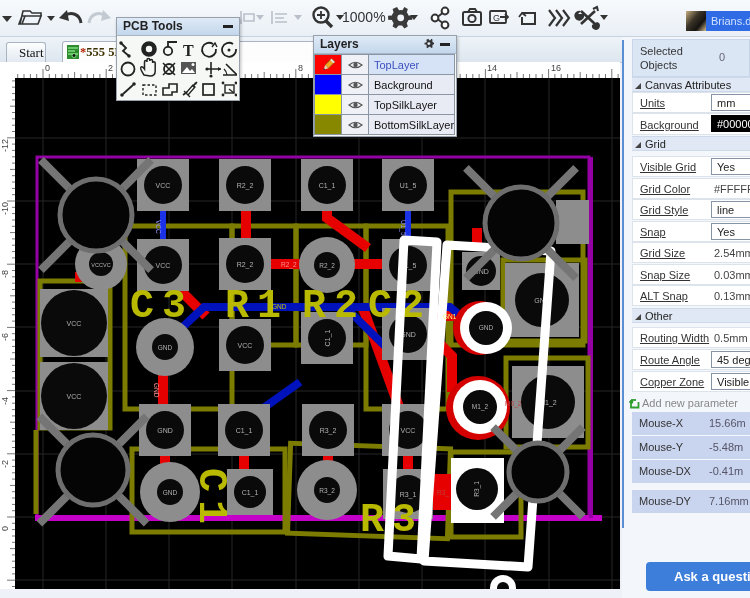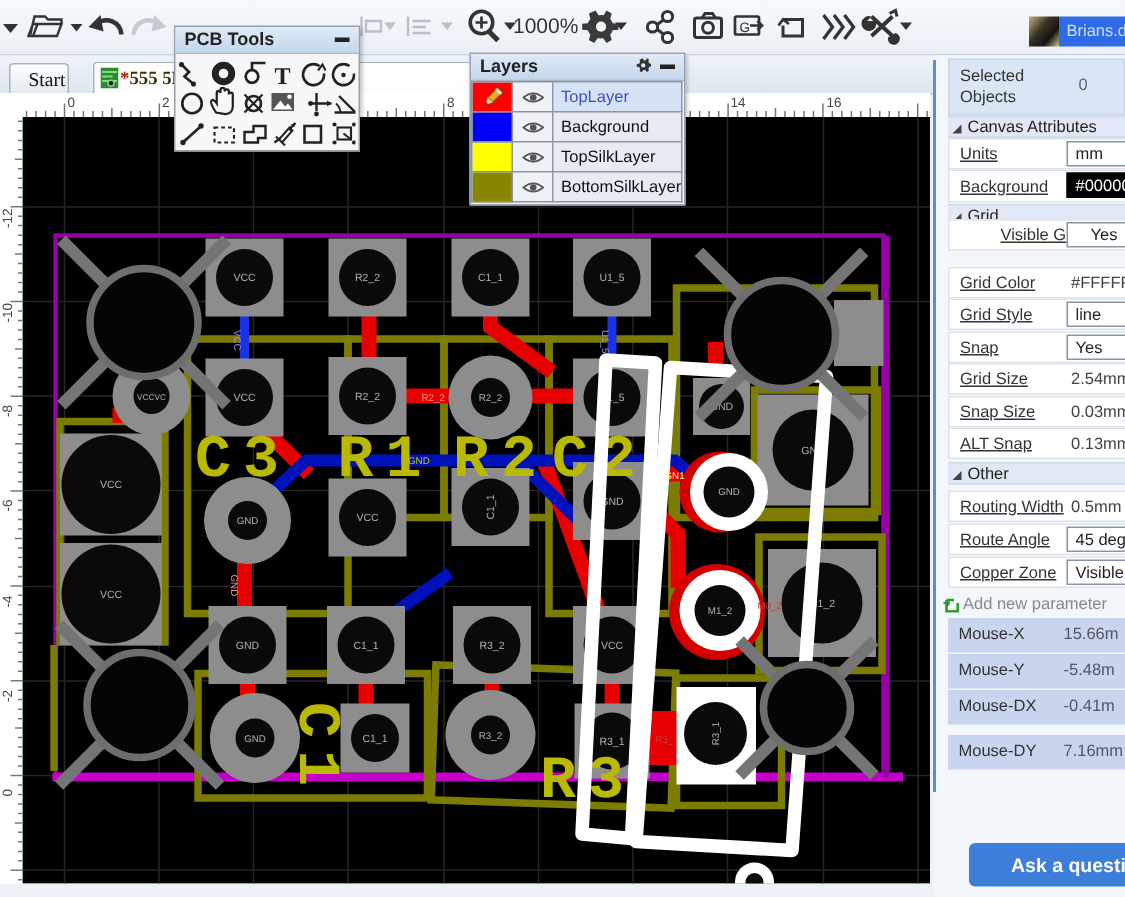--- a/index.html
+++ b/index.html
@@ -435,21 +435,21 @@
   <div id="rpanel">
     <div class="sep"></div>
     <div style="position:absolute;left:10px;top:2px;width:118px;height:38px;background:#dbe6f5;border:1px solid #c9d6ea;box-sizing:border-box;">
       <div style="position:absolute;left:7px;top:4px;line-height:14px;">Selected<br>Objects</div>
       <div style="position:absolute;left:86px;top:11px;color:#667;">0</div>
     </div>
     <div class="phead" style="top:40px;"><span class="tri"></span>Canvas Attributes</div>
     <div class="prow" style="top:55px;height:21px;line-height:21px;">Units<span class="pval">mm</span></div>
     <div class="prow" style="top:76px;height:22px;line-height:22px;">Background<span class="pval" style="background:#000;color:#fff;border-color:#000;">#00000</span></div>
     <div class="phead" style="top:99px;"><span class="tri"></span>Grid</div>
-    <div class="prow" style="top:109px;height:21px;line-height:21px;text-align:center;">Visible Grid<span class="pval">Yes</span></div>
+    <div class="prow" style="top:119px;height:21px;line-height:21px;">Visible Grid<span class="pval">Yes</span></div>
     <div class="prow" style="top:141px;height:21px;line-height:21px;">Grid Color<span class="pvalplain">#FFFFF</span></div>
     <div class="prow" style="top:162px;height:21px;line-height:21px;">Grid Style<span class="pval">line</span></div>
     <div class="prow" style="top:184px;height:21px;line-height:21px;">Snap<span class="pval">Yes</span></div>
     <div class="prow" style="top:205px;height:21px;line-height:21px;">Grid Size<span class="pvalplain">2.54mm</span></div>
     <div class="prow" style="top:227px;height:21px;line-height:21px;">Snap Size<span class="pvalplain">0.03mm</span></div>
     <div class="prow" style="top:248px;height:21px;line-height:21px;">ALT Snap<span class="pvalplain">0.13mm</span></div>
     <div class="phead" style="top:271px;"><span class="tri"></span>Other</div>
     <div class="prow" style="top:290px;height:21px;line-height:21px;">Routing Width<span class="pvalplain">0.5mm</span></div>
     <div class="prow" style="top:312px;height:21px;line-height:21px;">Route Angle<span class="pval">45 deg</span></div>
     <div class="prow" style="top:334px;height:21px;line-height:21px;">Copper Zone<span class="pval">Visible</span></div>

